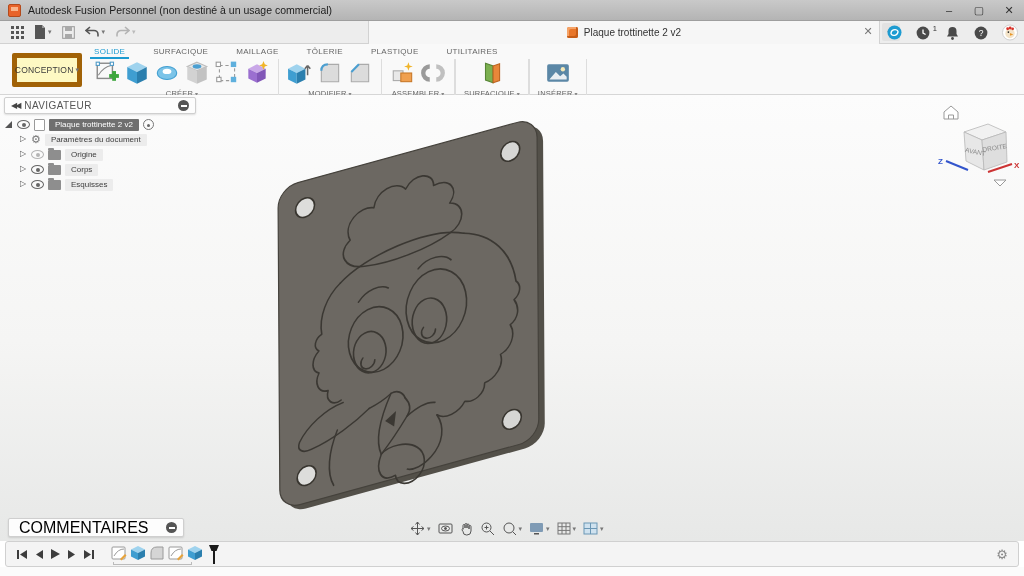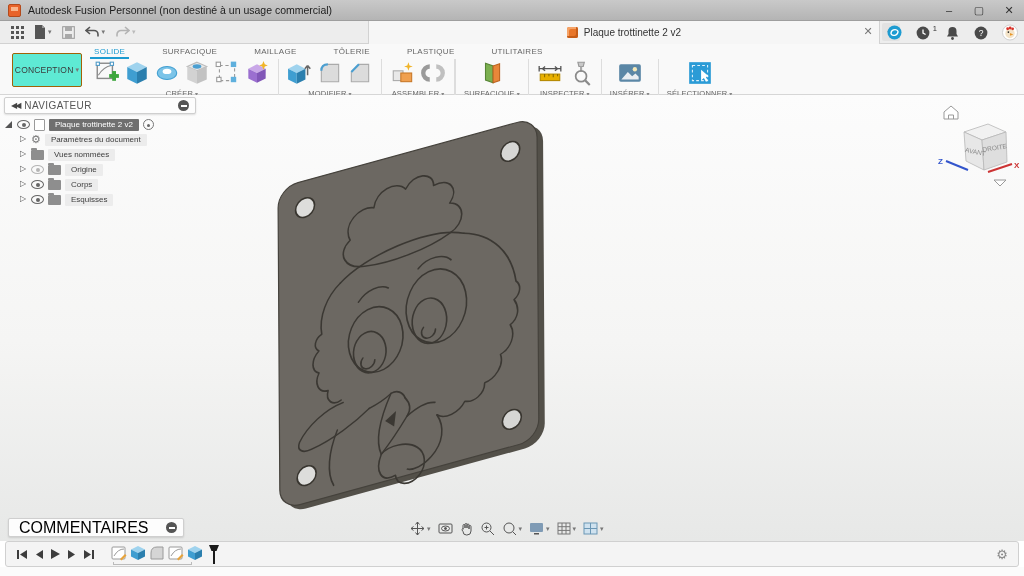--- a/index.html
+++ b/index.html
@@ -35,24 +35,24 @@
     line-height:15px; font-size:11px; color:#777; }
   .tab-add { position:absolute; right:124px; top:2px; width:18px; height:18px; text-align:center;
     line-height:17px; font-size:14px; color:#555; background:#e2e2e2; border-radius:2px;}
   .top-icons { position:absolute; right:6px; top:1px; display:flex; align-items:center; gap:13px; height:21px;}
   .ticon { position:relative; width:16px; height:16px; display:flex; align-items:center; justify-content:center; color:#4a4a4a;}
   .jobs-badge { position:absolute; right:-6px; top:-1px; font-size:7.5px; color:#333; }
 
   
   .ribbon { position:absolute; left:0; top:44px; width:1024px; height:51px; background:#f9f9f9;
     border-bottom:1px solid #d6d6d6; }
-  .workspace-btn { position:absolute; left:12px; top:9px; width:70px; height:34px; background:#5eead4;
-    border:1px solid #a16207; border-radius:2px; font-size:8.5px; color:#3a3a3a;
+  .workspace-btn { position:absolute; left:12px; top:9px; width:70px; height:34px; background:#fef9c3;
+    border:5px solid #a16207; border-radius:2px; font-size:8.5px; color:#3a3a3a;
     display:flex; align-items:center; justify-content:center; letter-spacing:.2px; }
-  .rtabs { position:absolute; left:92px; top:1px; display:flex; gap:33px; height:13px; align-items:center;}
+  .rtabs { position:absolute; left:92px; top:1px; display:flex; gap:24px; height:13px; align-items:center;}
   .rtab { font-size:8px; color:#666; letter-spacing:.3px; position:relative; padding:0 2px; }
   .rtab.active { color:#1d9bd1; }
   .rtab.active::after { content:""; position:absolute; left:-2px; right:-2px; bottom:-3px; height:2px; background:#1d9bd1; }
   .groups { position:absolute; left:86px; top:14px; display:flex; align-items:center; }
   .grp { display:flex; flex-direction:column; align-items:center; padding:0 8px; }
   .grp-icons { display:flex; align-items:center; gap:4px; height:28px; }
   .grp-label { font-size:7.5px; color:#666; margin-top:2px; letter-spacing:.2px;}
   .grp-label::after { content:" ▾"; font-size:6px; color:#888; }
   .vsep { width:1px; height:40px; background:#ddd; margin-top:1px; }
   .tic { display:block; }
@@ -321,60 +321,34 @@
         <div class="grp-icons">
           <svg class="tic" width="26" height="26" viewBox="0 0 24 24">
               <polygon points="6,3 13,5.5 13,21 6,18.5" fill="#7cb050" stroke="#578536"></polygon>
               <polygon points="13,5.5 19,3.5 19,19 13,21" fill="#e8873a" stroke="#bd6420"></polygon>
             </svg>
         </div>
         <div class="grp-label">SURFACIQUE</div>
       </div>
       <div class="vsep"></div>
 
-      <div class="grp">
-        <div class="grp-icons">
-          <svg class="tic" width="26" height="26" viewBox="0 0 24 24">
-              <path d="M2 8 H22 M2 5.5 V10.5 M22 5.5 V10.5 M5 8 l2.5-2 M5 8 l2.5 2 M19 8 l-2.5-2 M19 8 l-2.5 2" stroke="#555" fill="none" stroke-width="1.2"></path>
-              <rect x="3" y="13" width="18" height="6" fill="#e8b000" stroke="#b58900"></rect>
-              <path d="M7 13 v3 M11 13 v2 M15 13 v3 M19 13 v2" stroke="#8a6a00"></path>
-            </svg>
-          <svg class="tic" width="26" height="26" viewBox="0 0 24 24">
-              <path d="M10 2 h6 l-1 4 h-4 z" fill="#c9c9c9" stroke="#999"></path>
-              <path d="M12 6 h2 v5 h-2 z" fill="#aaa"></path>
-              <circle cx="13" cy="15" r="5" fill="none" stroke="#8a8a8a" stroke-width="1.6"></circle>
-              <path d="M16.8 18.8 L21 23" stroke="#8a8a8a" stroke-width="2"></path>
-            </svg>
-        </div>
-        <div class="grp-label">INSPECTER</div>
-      </div>
       <div class="vsep"></div>
 
       <div class="grp">
         <div class="grp-icons">
           <svg class="tic" width="26" height="26" viewBox="0 0 24 24">
               <rect x="2" y="4" width="20" height="16" rx="1.5" fill="#5b87a6"></rect>
               <circle cx="16.5" cy="8.5" r="2" fill="#f5e9b8"></circle>
               <path d="M4 18 L10 11 L14 15 L17 12.5 L20 15.5 V18 Z" fill="#e9eef2"></path>
             </svg>
         </div>
         <div class="grp-label">INSÉRER</div>
       </div>
       <div class="vsep"></div>
 
-      <div class="grp">
-        <div class="grp-icons">
-          <svg class="tic" width="26" height="26" viewBox="0 0 24 24">
-              <rect x="2" y="2" width="20" height="20" fill="#2b9bd6"></rect>
-              <rect x="5" y="5" width="14" height="14" fill="none" stroke="#dff0fa" stroke-dasharray="2.5 2"></rect>
-              <polygon points="13,9 13,19 15.6,16.5 17.5,20 19.2,19 17.4,15.6 20,15" fill="#fff"></polygon>
-            </svg>
-        </div>
-        <div class="grp-label">SÉLECTIONNER</div>
-      </div>
     </div>
   </div>
 
   <div class="canvas">
 
     <svg class="scene" width="1024" height="446" viewBox="0 0 1024 446">
       <g>
 
         <g transform="matrix(0.996,-0.273,0.006,1,284,97)">
           <rect x="0" y="0" width="260" height="322" rx="20" fill="#535049"></rect>
@@ -445,26 +419,20 @@
         </div>
         <div class="trow">
           <span class="ind1"></span>
             <span class="texp2"></span>
           <span class="gearg">⚙</span>
           <span class="tlabel">Paramètres du document</span>
         </div>
         <div class="trow">
           <span class="ind1"></span>
             <span class="texp2"></span>
-          <span class="folder"></span>
-          <span class="tlabel">Vues nommées</span>
-        </div>
-        <div class="trow">
-          <span class="ind1"></span>
-            <span class="texp2"></span>
           <span class="eye dim"></span>
           <span class="folder"></span>
           <span class="tlabel">Origine</span>
         </div>
         <div class="trow">
           <span class="ind1"></span>
             <span class="texp2"></span>
           <span class="eye"></span>
           <span class="folder"></span>
           <span class="tlabel">Corps</span>

